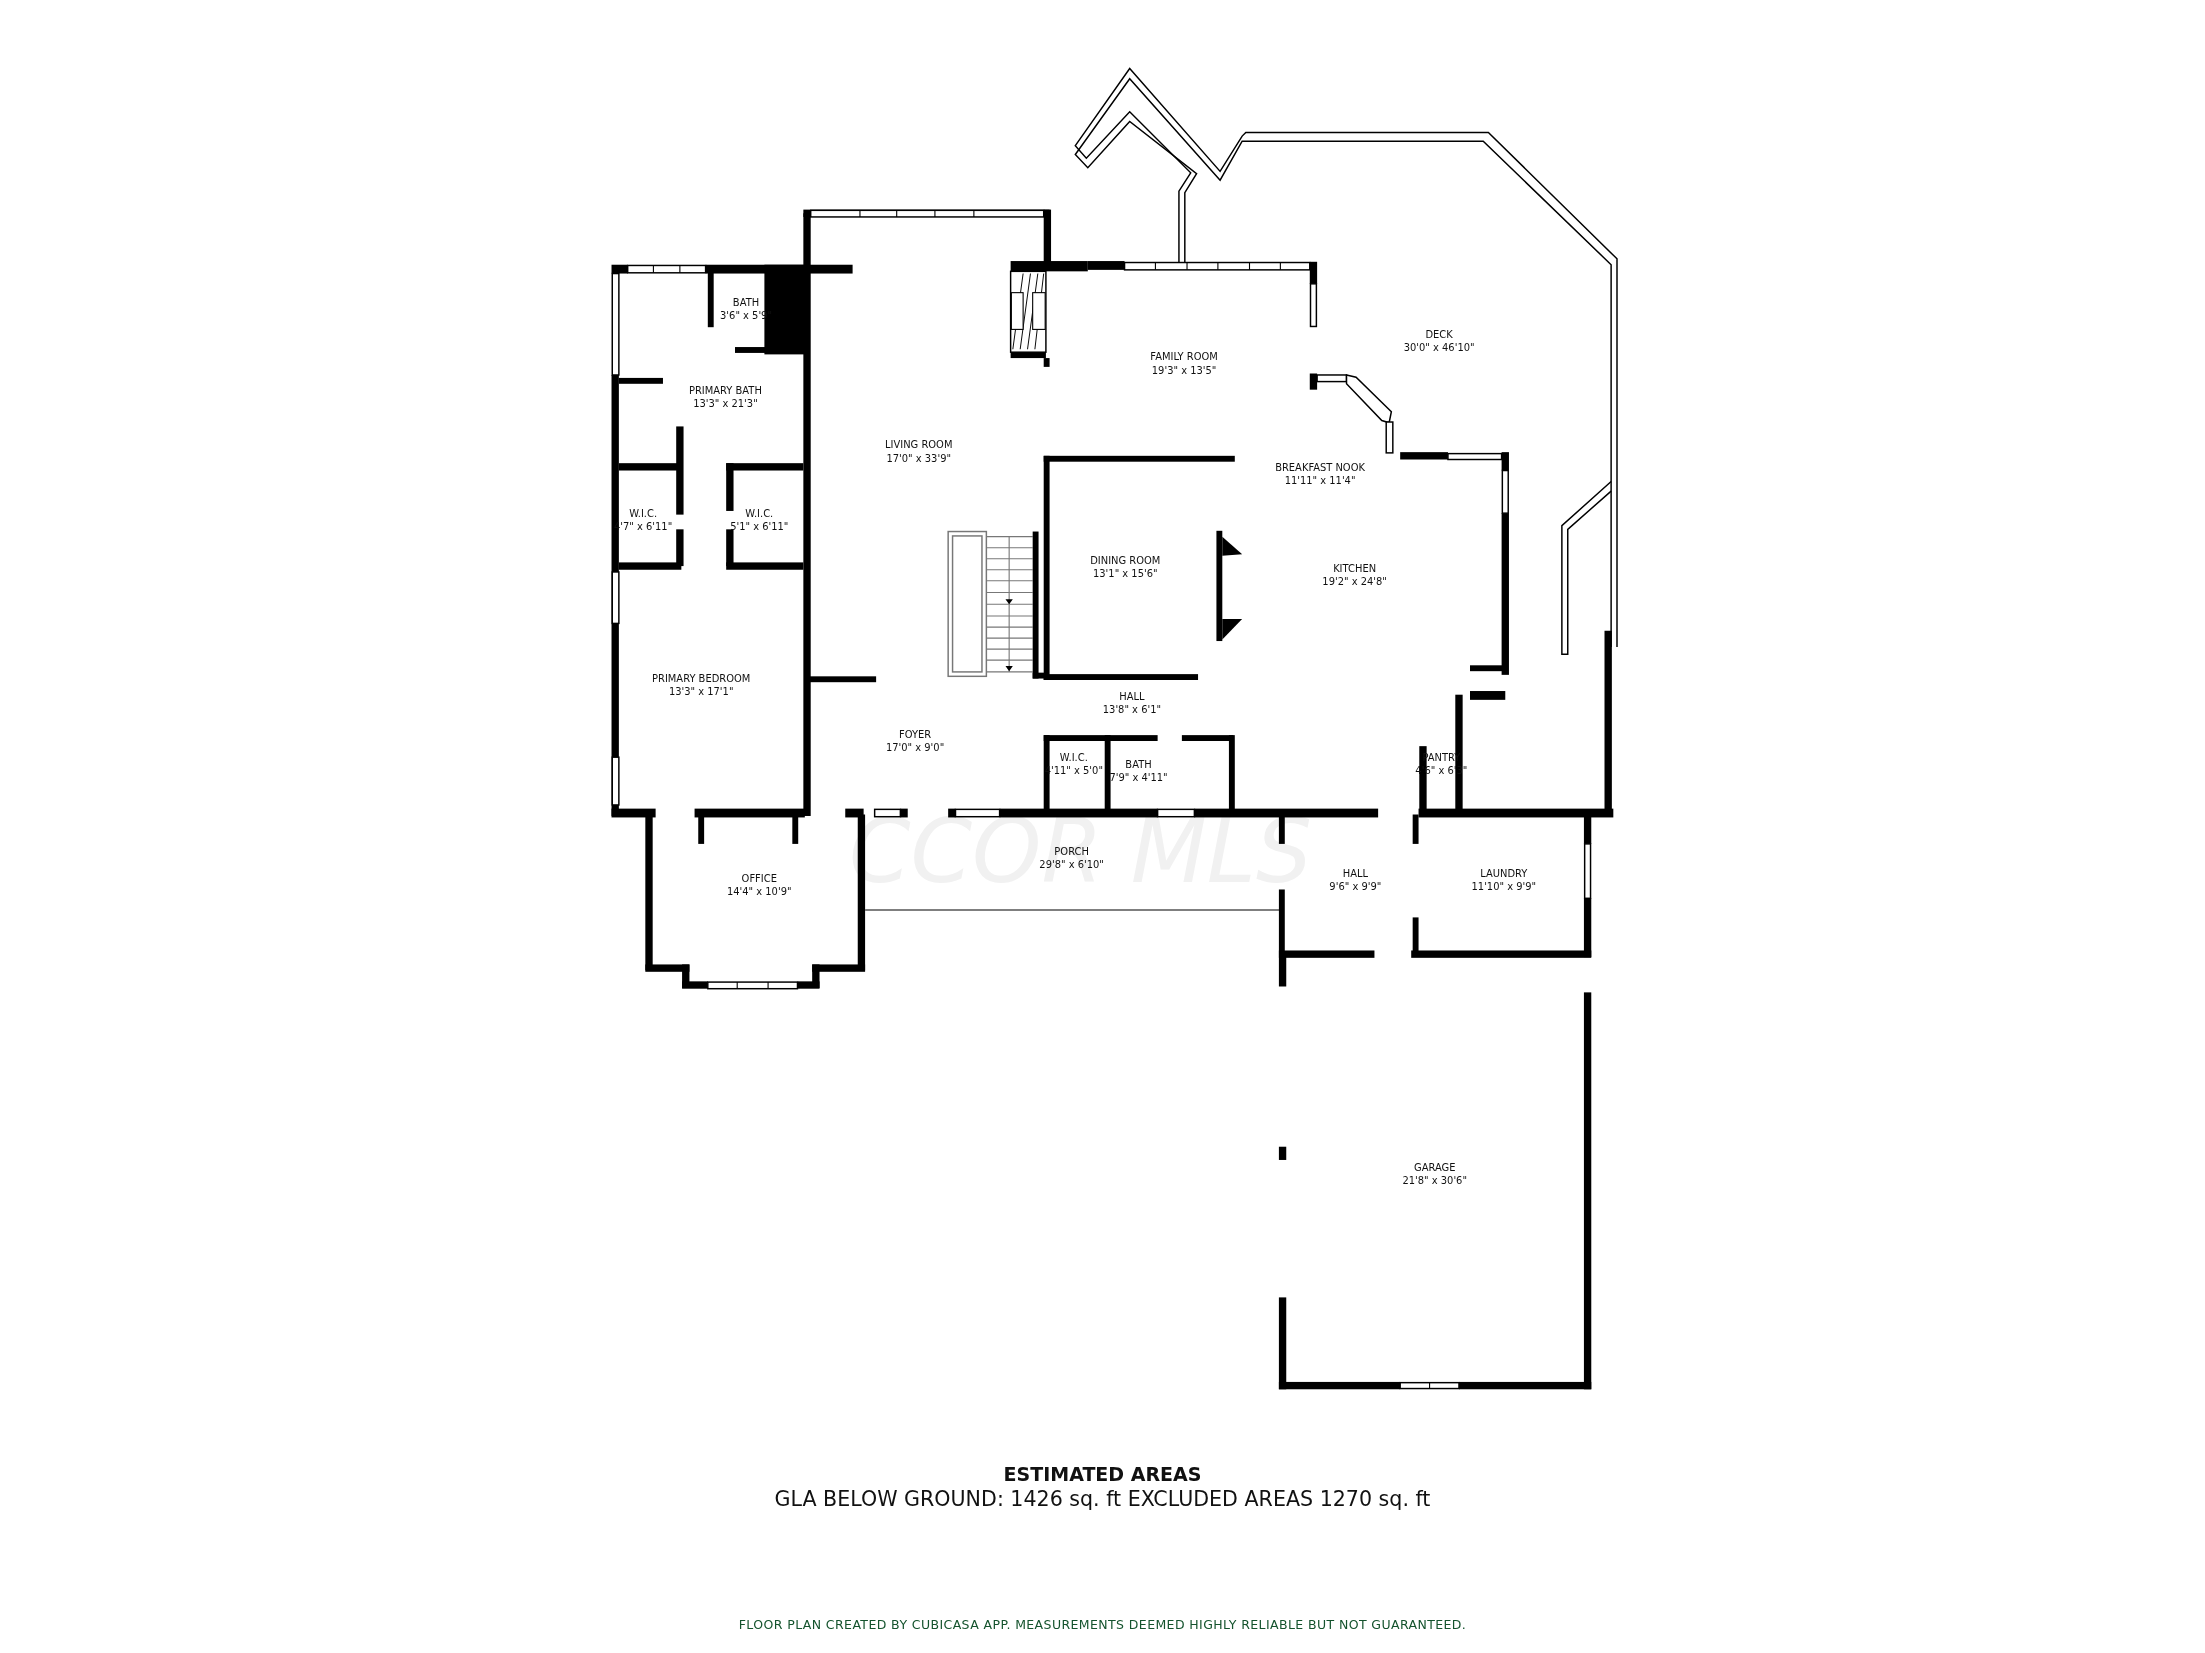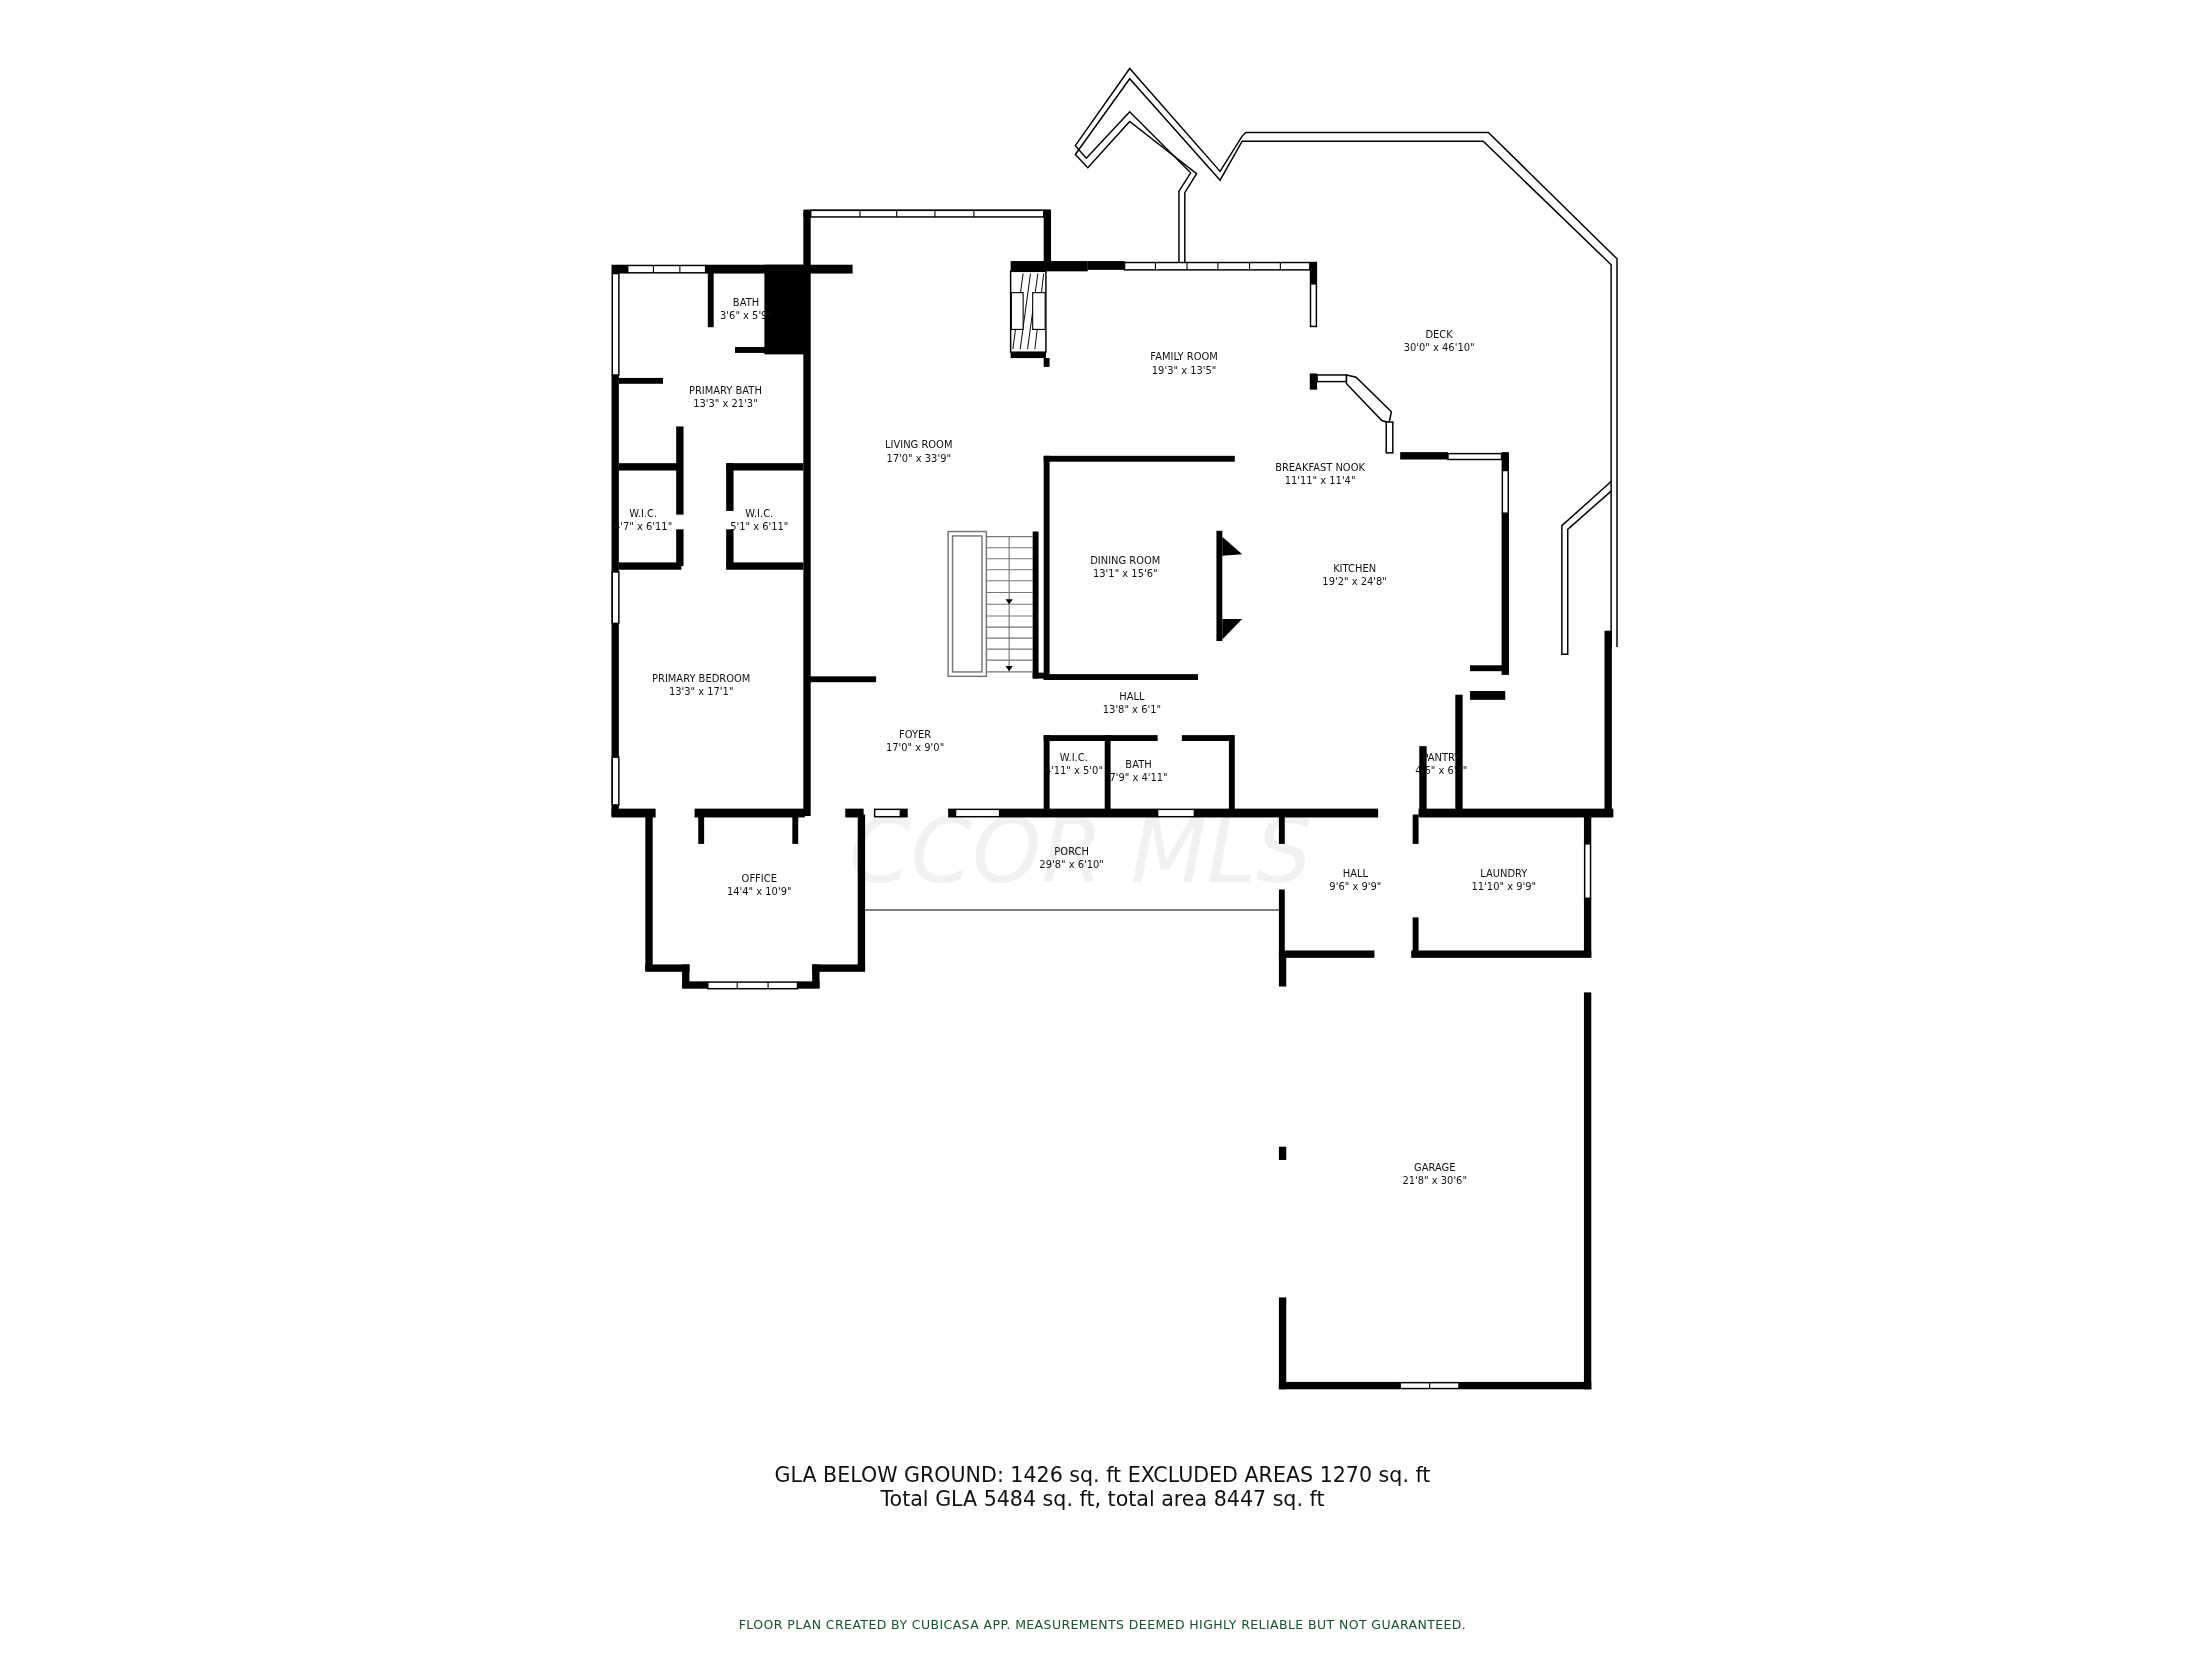--- a/index.html
+++ b/index.html
@@ -283,18 +283,18 @@
       <text class="room-dim" x="2046" y="1211">11'10" x 9'9"</text>
     </g>
     <g>
       <text class="room-name" x="1952" y="1593">GARAGE</text>
       <text class="room-dim" x="1952" y="1611">21'8" x 30'6"</text>
     </g>
   </g>
 </svg>
 
 <div id="areas">
+  <div class="title">ESTIMATED AREAS</div>
   <div class="line">GLA BELOW GROUND: 1426 sq. ft EXCLUDED AREAS 1270 sq. ft</div>
-  <div class="line">Total GLA 5484 sq. ft, total area 8447 sq. ft</div>
 </div>
 
 <div id="disclaimer">FLOOR PLAN CREATED BY CUBICASA APP. MEASUREMENTS DEEMED HIGHLY RELIABLE BUT NOT GUARANTEED.</div>
 
 
 </body></html>

